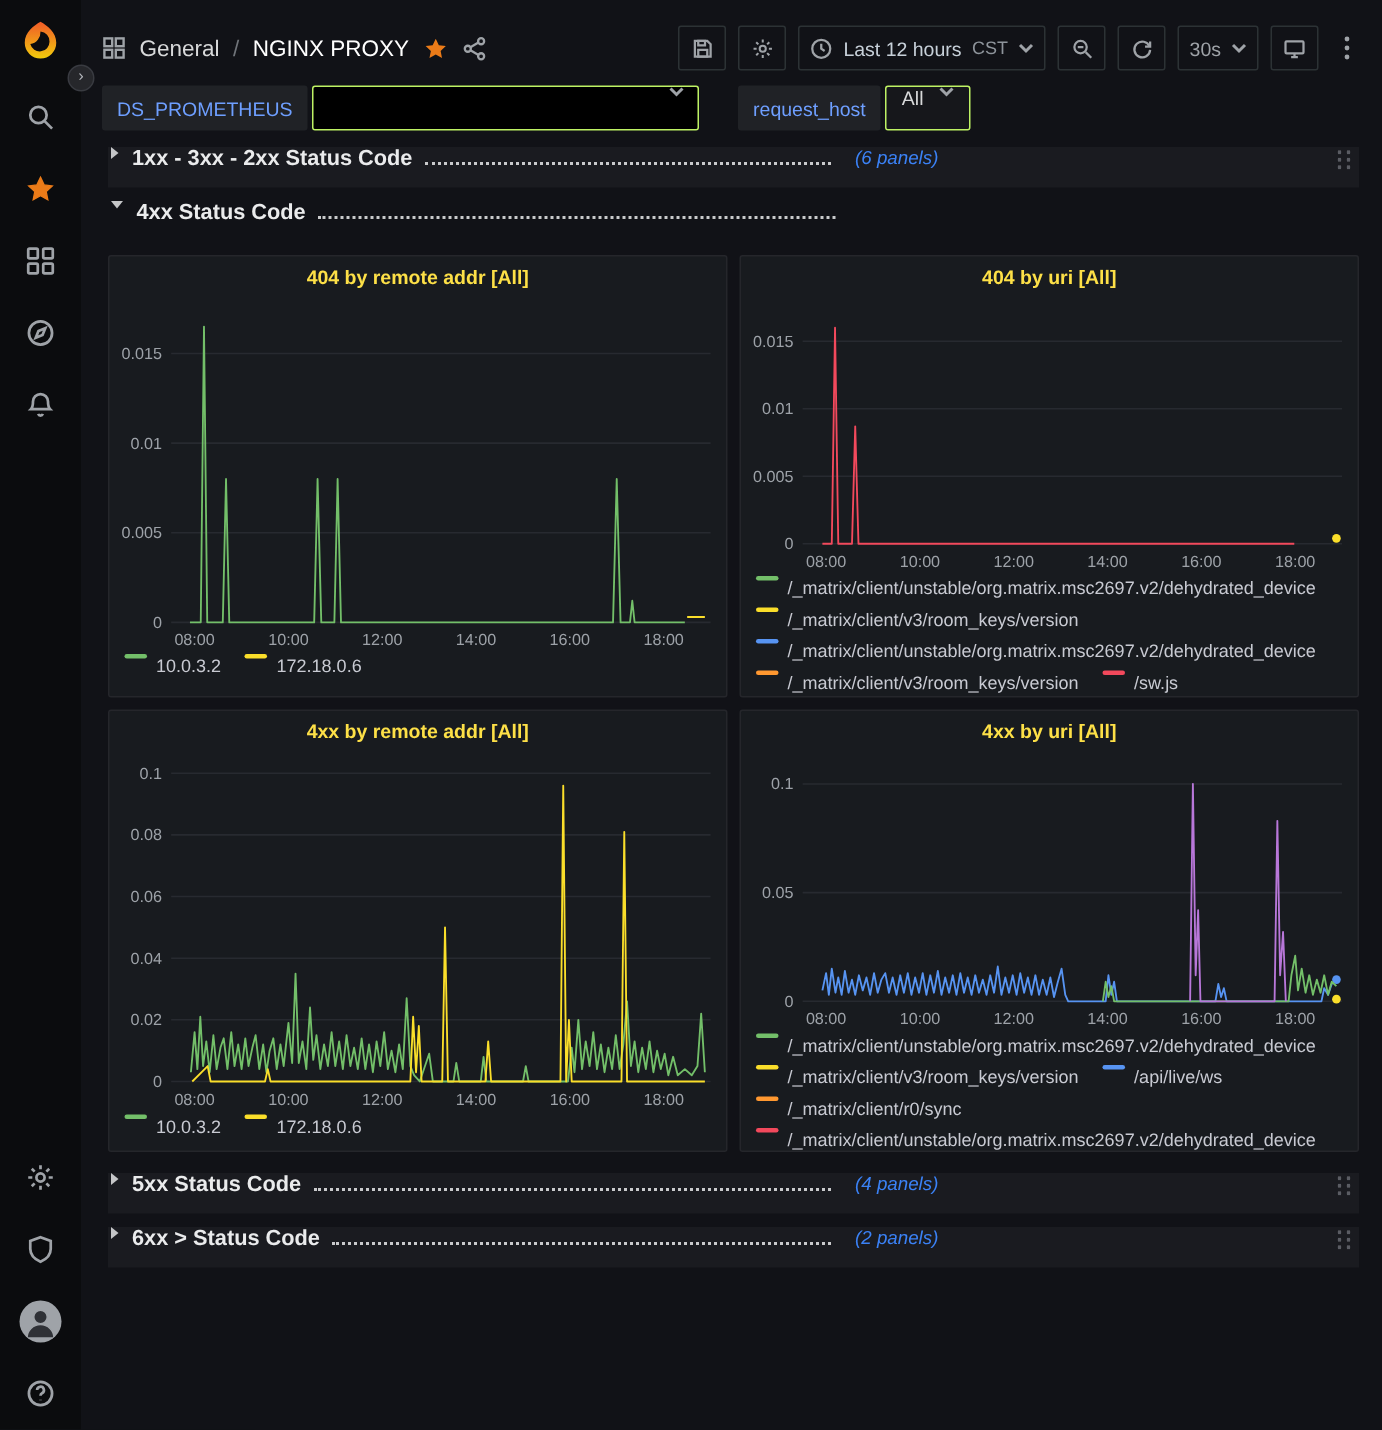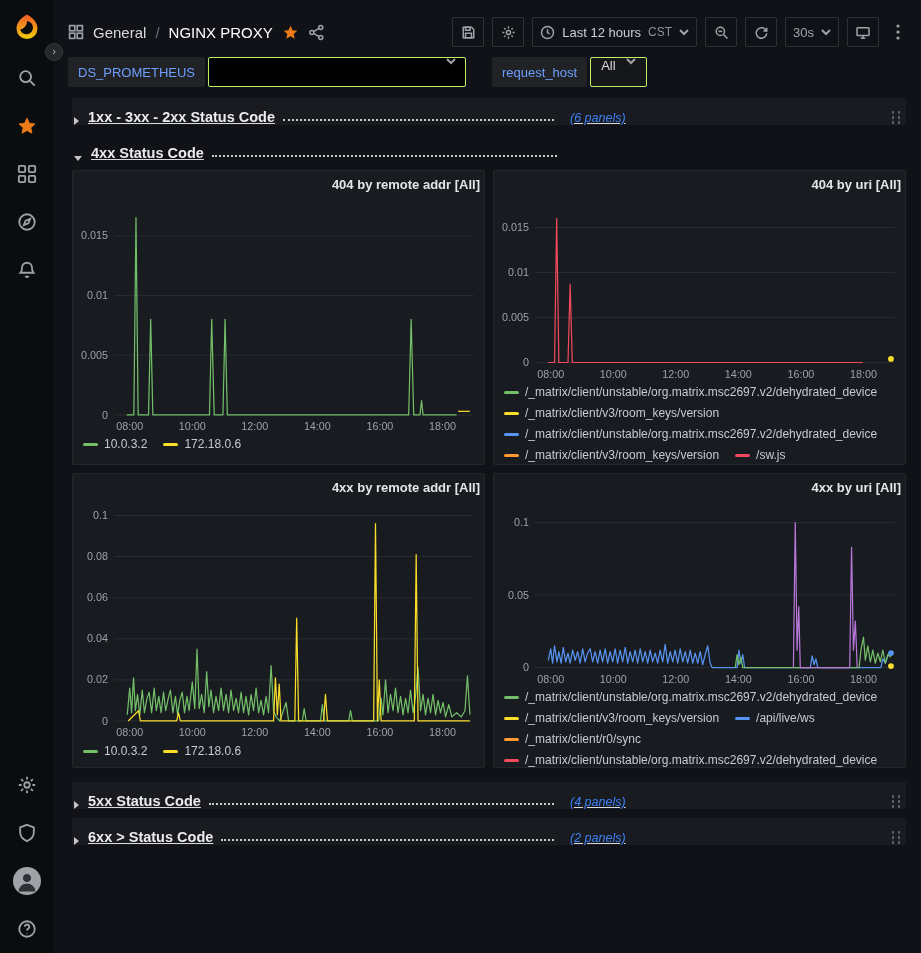--- a/index.html
+++ b/index.html
@@ -75,22 +75,22 @@
   .var-select.blackout { background: #000; width: 258px; justify-content: flex-end; padding: 0 9px; }
   .var-select.light { background: #16171b; padding: 0 10px; gap: 10px; color: #d8d9da; }
   .vgap { width: 20px; }
 
   
   .content {
     position: absolute; left: 54px; top: 92px; right: 0; bottom: 0;
     padding: 6px 15px 0 18px; overflow: hidden;
   }
   .dash-row {
-    height: 27px; display: flex; align-items: flex-end; margin-bottom: 9px;
-    cursor: pointer; padding: 0 4px 0 2px; text-decoration: underline;
+    height: 27px; display: flex; align-items: flex-start; margin-bottom: 9px;
+    cursor: pointer; padding: 0 4px 0 2px;
   }
   .dash-row.collapsed { background: rgba(255,255,255,0.04); }
   .tri { display: inline-block; width: 0; height: 0; margin-right: 9px; }
   .tri.right { border-left: 5px solid #c5c6c8; border-top: 4px solid transparent; border-bottom: 4px solid transparent; }
   .tri.down { border-top: 5px solid #c5c6c8; border-left: 4px solid transparent; border-right: 4px solid transparent; }
   .row-left { display: flex; align-items: center; width: 468px; }
   .row-title { font-weight: 700; font-size: 14.5px; color: #eaebec; white-space: nowrap; }
   .leader { flex: 1 1 auto; border-bottom: 2px dotted #c9cacc; height: 8px; margin: 0 2px 0 8px; }
   .panel-count { font-style: italic; color: #3b82f6; font-size: 12.5px; margin-left: 14px; }
   .row-drag {
@@ -99,30 +99,30 @@
     background-size: 6px 5px; background-position: 1px 1px;
   }
 
   
   .panel-grid { display: grid; grid-template-columns: 1fr 1fr; gap: 8px; margin-bottom: 14px; }
   .panel {
     background: #181b1f; border: 1px solid #25262b; border-radius: 2px;
     height: 295px; overflow: hidden; display: flex; flex-direction: column;
   }
   .panel-title {
-    text-align: right; font-size: 13px; font-weight: 600; color: #e5e5e5;
+    text-align: center; font-size: 13px; font-weight: 600; color: #fde047;
     padding: 6px 4px 2px; cursor: pointer; flex: none;
   }
   svg.chart { width: 100%; flex: none; }
   .legend {
     padding: 1px 10px 4px; display: flex; flex-wrap: wrap;
     column-gap: 16px; row-gap: 4px; font-size: 12px; color: #c8cad2;
     line-height: 17px; overflow: hidden;
   }
-  .legend-item { display: inline-flex; align-items: center; gap: 6px; white-space: nowrap; cursor: pointer; }
+  .legend-item { display: inline-flex; gap: 6px; white-space: nowrap; cursor: pointer; }
   .swatch { width: 15px; height: 3px; border-radius: 2px; display: inline-block; flex: none; }
 
   .axis-text { font-family: "Liberation Sans", sans-serif; fill: #9da2a8; }
 </style>
 </head>
 <body>
 
 <aside class="sidebar">
   <div class="logo-wrap">
     <svg width="28" height="28" viewBox="0 0 28 28">

